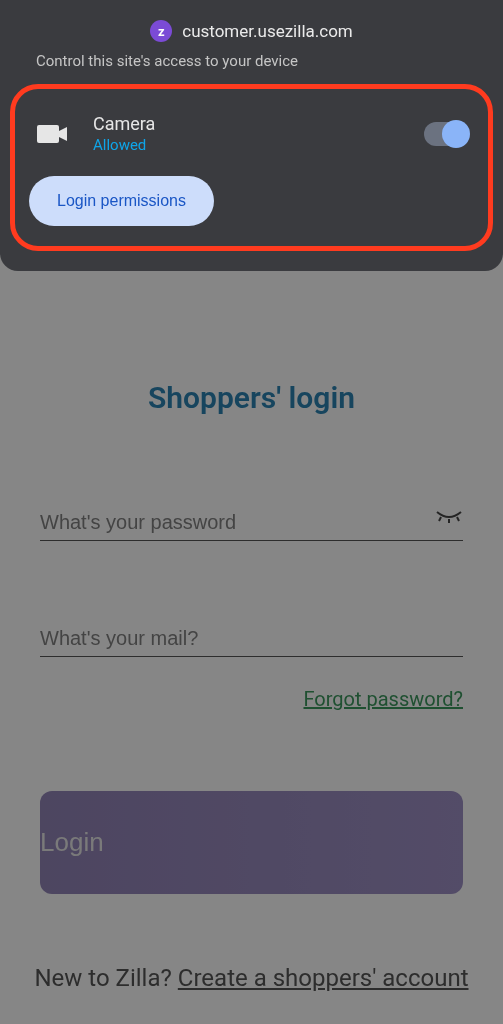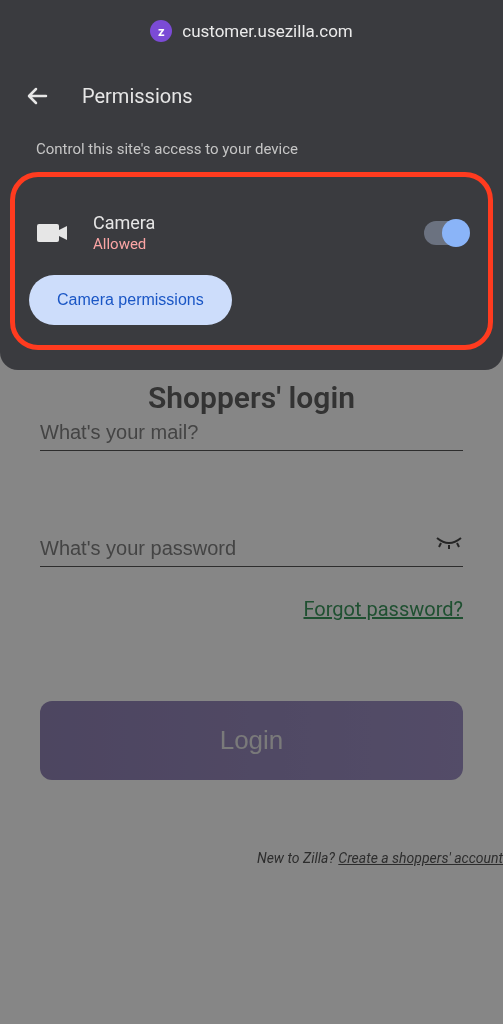--- a/index.html
+++ b/index.html
@@ -18,21 +18,22 @@
     .bg-page {
       position: absolute;
       top: 0; left: 0; right: 0; bottom: 0;
       background: #f8f8f8;
       padding-top: 380px;
     }
     .login-title {
       text-align: center;
       font-size: 30px;
       font-weight: 600;
-      color: #404040;
+      color: #0369a1;
+      margin-bottom: 90px;
     }
     .input-wrap {
       margin: 0 40px 80px 40px;
       position: relative;
     }
     .text-input {
       width: 100%;
       border: none;
       border-bottom: 1px solid #333;
       background: transparent;
@@ -53,33 +54,32 @@
       margin: -50px 40px 0 0;
       font-size: 20px;
       text-decoration: underline;
       color: #15803d;
     }
     .login-btn {
       display: block;
       margin: 80px 40px 0 40px;
       background: linear-gradient(90deg, #7a6aa5 0%, #8878b5 100%);
       color: #ddd;
-      text-align: center;
-      padding: 24px 0;
+      text-align: left;
+      padding: 36px 0;
       border-radius: 12px;
       font-size: 26px;
       border: none;
       width: calc(100% - 80px);
     }
     .signup-line {
-      text-align: right;
+      text-align: center;
       margin-top: 70px;
-      font-size: 14px;
+      font-size: 24px;
       color: #333;
-      font-style: italic;
     }
     .signup-line a {
       text-decoration: underline;
       color: #333;
     }
 
     
     .dim {
       position: absolute;
       top: 0; left:0; right:0; bottom:0;
@@ -143,28 +143,27 @@
       margin: 0 10px;
       border: 5px solid #ff3b1f;
       border-radius: 28px;
       padding: 18px 14px 20px 14px;
     }
     .perm-row {
       display: flex;
       align-items: center;
       gap: 22px;
       padding: 6px 6px 22px 6px;
-      margin-top: 11px;
     }
     .cam-icon {
       width: 36px; height: 30px;
     }
     .perm-text { flex: 1; }
     .perm-name { font-size: 18px; color: #e6e6e6; }
-    .perm-status { font-size: 15px; color: #fca5a5; margin-top: 2px; }
+    .perm-status { font-size: 15px; color: #0ea5e9; margin-top: 2px; }
     .toggle {
       width: 44px; height: 24px;
       background: #6b7280;
       border-radius: 12px;
       position: relative;
     }
     .toggle .knob {
       position: absolute;
       right: -2px; top: -2px;
       width: 28px; height: 28px;
@@ -180,77 +179,69 @@
       font-size: 16px;
       font-weight: 500;
       cursor: pointer;
     }
   </style>
 </head>
 <body>
 
 <div class="bg-page">
   <div class="login-title">Shoppers' login</div>
-
-  <div class="input-wrap">
-    <input class="text-input" type="text" placeholder="What's your mail?" style="">
-  </div>
 
   <div class="input-wrap">
     <input class="text-input" type="password" placeholder="What's your password" style="">
     <span class="eye-icon">
       <svg width="28" height="18" viewBox="0 0 28 18">
         <path d="M2 4 Q14 14 26 4" stroke="#222" stroke-width="2" fill="none"></path>
         <line x1="6" y1="9" x2="4" y2="13" stroke="#222" stroke-width="2"></line>
         <line x1="14" y1="11" x2="14" y2="15" stroke="#222" stroke-width="2"></line>
         <line x1="22" y1="9" x2="24" y2="13" stroke="#222" stroke-width="2"></line>
       </svg>
     </span>
   </div>
 
+  <div class="input-wrap">
+    <input class="text-input" type="text" placeholder="What's your mail?" style="">
+  </div>
+
   <div class="forgot">Forgot password?</div>
 
   <button class="login-btn">Login</button>
 
   <div class="signup-line">
     <span>New to Zilla? </span><a href="#">Create a shoppers' account</a>
   </div>
 </div>
 
 <div class="dim"></div>
 
 <div class="panel">
   <div class="url-bar">
     <div class="favicon">z</div>
     <div class="url-text">customer.usezilla.com</div>
   </div>
 
-  <div class="header-row">
-    <div class="back-arrow">
-      <svg width="28" height="28" viewBox="0 0 28 28" fill="none">
-        <path d="M22 14 H6 M12 7 L5 14 L12 21" stroke-width="2.5" stroke-linecap="round" stroke-linejoin="round"></path>
-      </svg>
-    </div>
-    <div class="perm-title">Permissions</div>
-  </div>
 
   <div class="perm-desc">Control this site's access to your device</div>
 
   <div class="highlight-box">
     <div class="perm-row">
       <div class="cam-icon">
         <svg width="36" height="30" viewBox="0 0 36 30">
           <rect x="2" y="6" width="22" height="18" rx="2" fill="#e6e6e6"></rect>
           <path d="M24 12 L32 8 V22 L24 18 Z" fill="#e6e6e6"></path>
         </svg>
       </div>
       <div class="perm-text">
         <div class="perm-name">Camera</div>
         <div class="perm-status">Allowed</div>
       </div>
       <div class="toggle">
         <div class="knob"></div>
       </div>
     </div>
 
-    <button class="reset-btn">Camera permissions</button>
+    <button class="reset-btn">Login permissions</button>
   </div>
 </div>
 
 </body></html>

